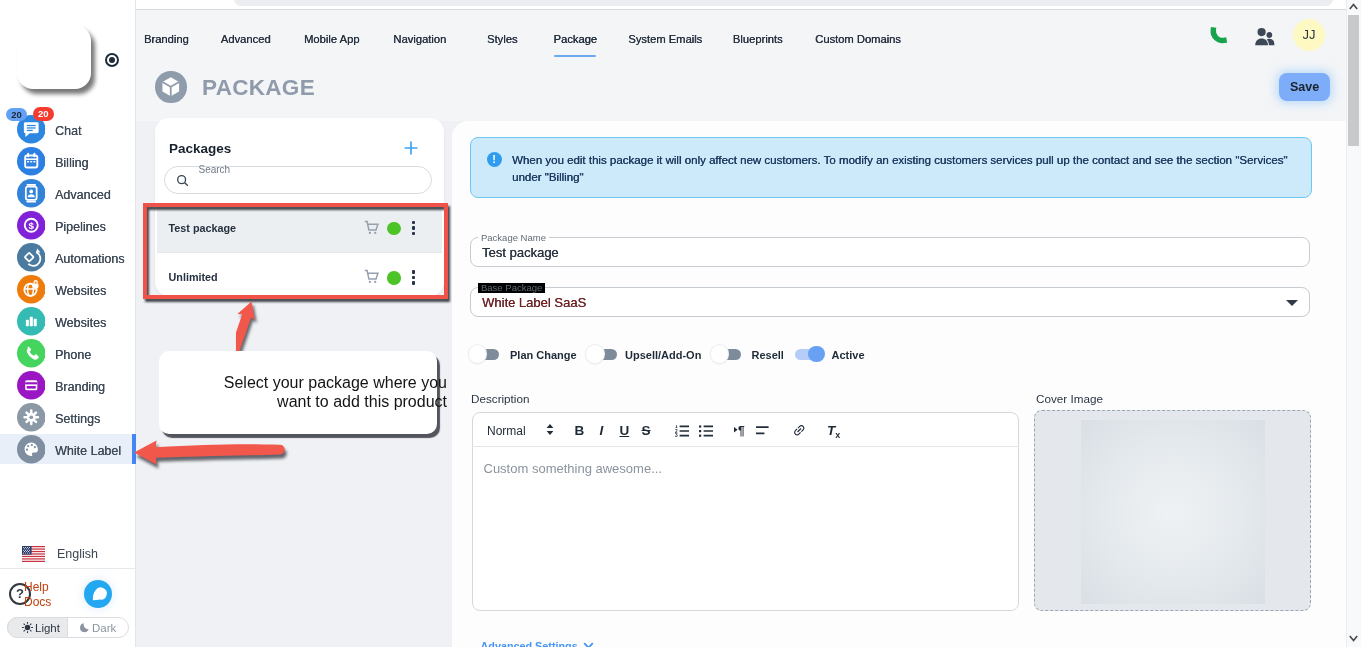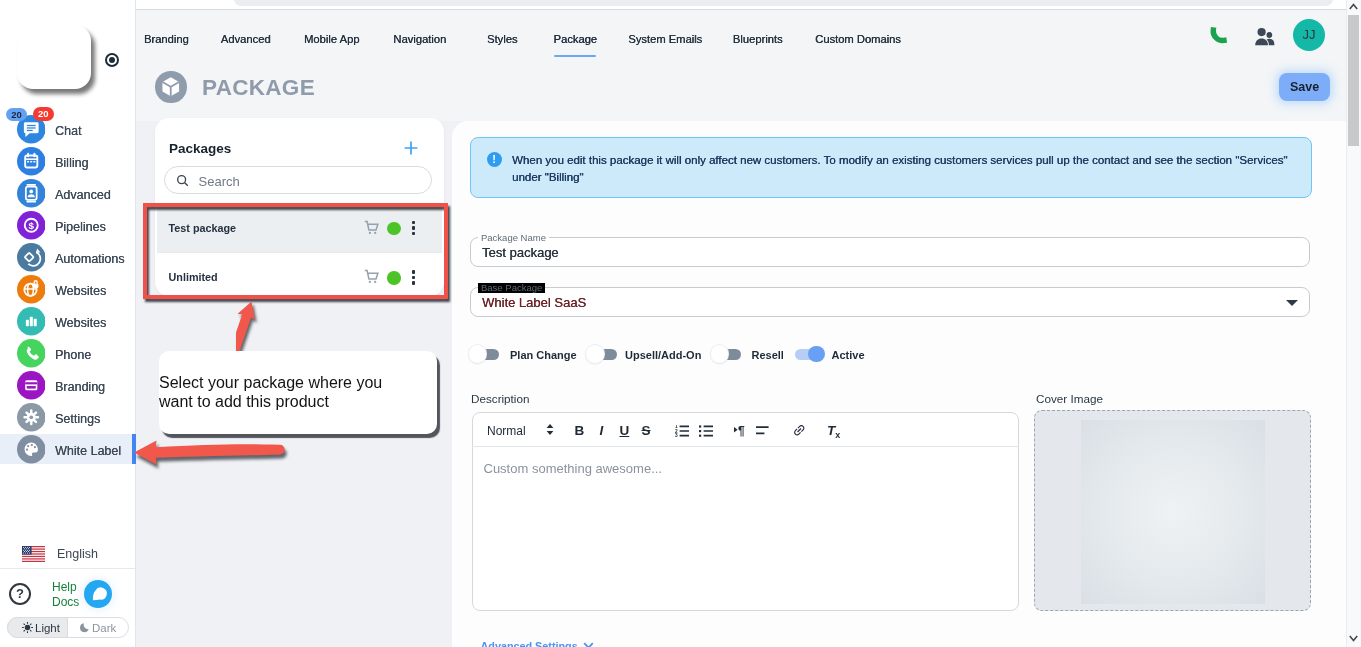--- a/index.html
+++ b/index.html
@@ -49,21 +49,21 @@
 
 <svg class="ab" style="left:1208px;top:24px" width="22" height="22" viewBox="0 0 22 22" fill="none" stroke="#18a34c" stroke-width="5.4" stroke-linecap="square">
     <path d="M5.3 6 A 9.4 9.4 0 0 0 16 16.4"></path>
   </svg>
 <svg class="ab" style="left:1253px;top:25px" width="22" height="22" viewBox="0 0 22 22" fill="#3d4856">
     <circle cx="8.6" cy="7.1" r="4.1"></circle>
     <circle cx="16.4" cy="10" r="2.9"></circle>
     <path d="M2.2 20.3 C2.2 15.9 5 13.4 8.6 13.4 C12.2 13.4 15 15.9 15 20.3 Z"></path>
     <path d="M15.9 20.3 C15.9 17.5 15 15.6 13.6 14.4 C14.4 13.9 15.4 13.7 16.4 13.7 C19.2 13.7 21.3 15.7 21.3 18.6 L21.3 20.3 Z"></path>
   </svg>
-<div class="ab" style="left:1293px;top:19px;width:32px;height:32px;border-radius:50%;background:#14b8a6;color:#2b3642;font-size:13px;line-height:32px;text-align:center">JJ</div>
+<div class="ab" style="left:1293px;top:19px;width:32px;height:32px;border-radius:50%;background:#fef9c3;color:#2b3642;font-size:13px;line-height:32px;text-align:center">JJ</div>
 
 <div class="ab" style="left:155px;top:71px;width:31.5px;height:31.5px;border-radius:50%;background:#8f9cab"></div>
 <svg class="ab" style="left:155px;top:71px" width="31.5" height="31.5" viewBox="0 0 28 28">
     <path fill="#fff" d="M14 5.6 21.4 9.8 21.4 18.2 14 22.4 6.6 18.2 6.6 9.8Z"></path>
     <g fill="none" stroke="#8f9cab" stroke-width="1.6">
       <path d="M6.6 9.8 14 14 21.4 9.8"></path>
       <path d="M14 14 14 22.4"></path>
     </g>
   </svg>
 <div class="ab" style="left:202px;top:77.4px;font-size:22.5px;font-weight:700;color:#8f9aab;letter-spacing:.3px;line-height:1">PACKAGE</div>
@@ -214,21 +214,21 @@
       <circle cx="6.5" cy="5.6" r=".5"></circle>
       <circle cx="1.5" cy="7" r=".5"></circle>
       <circle cx="3.5" cy="7" r=".5"></circle>
       <circle cx="5.5" cy="7" r=".5"></circle>
       <circle cx="7.5" cy="7" r=".5"></circle>
     </g>
   </svg>
 <div class="ab" style="left:57px;top:547px;font-size:12.5px;color:#3c4654">English</div>
 <div class="ab" style="left:0;top:568px;width:135px;height:1px;background:#e6e8ea"></div>
 <div class="ab" style="left:9px;top:583px;width:22px;height:22px;box-sizing:border-box;border-radius:50%;border:2.4px solid #32383f;color:#32383f;font-size:13px;font-weight:700;text-align:center;line-height:18px">?</div>
-<div class="ab" style="left:52px;top:580px;font-size:12px;color:#15803d;line-height:14.5px">Help<br>Docs</div>
+<div class="ab" style="left:24px;top:580px;font-size:12px;color:#c2410c;line-height:14.5px">Help<br>Docs</div>
 <div class="ab" style="left:84px;top:580px;width:28px;height:28px;border-radius:50%;background:#22a7f0;box-shadow:0 0 10px 2px rgba(230,240,250,.9)"></div>
 <svg class="ab" style="left:84px;top:580px" width="28" height="28" viewBox="0 0 28 28">
     <path fill="#fff" d="M8.8 20.2 C9 15.6 9.3 12.4 11.5 10.4 A6.1 6.1 0 1 1 16.2 19.6 C13.8 20.1 11.3 20.2 8.8 20.2 Z"></path>
   </svg>
 
 <div class="ab" style="left:7px;top:617px;width:122px;height:21px;border:1px solid #d9dde0;border-radius:11px;background:#fff;box-sizing:border-box"></div>
 <div class="ab" style="left:7px;top:617px;width:61px;height:21px;border:1px solid #d9dde0;border-radius:11px 0 0 11px;background:#e8eaec;box-sizing:border-box"></div>
 <svg class="ab" style="left:22px;top:622px" width="11" height="11" viewBox="0 0 11 11">
     <g stroke="#2d3744" stroke-width="1.1">
       <circle cx="5.5" cy="5.5" r="2.2" fill="#2d3744"></circle>
@@ -244,21 +244,21 @@
 <div class="ab" style="left:155px;top:118px;width:288.5px;height:178px;background:#fff;border-radius:14px;box-shadow:0 1px 3px rgba(0,0,0,.06)"></div>
 <div class="ab" style="left:169px;top:141px;font-size:13.5px;font-weight:700;color:#17222e">Packages</div>
 <svg class="ab" style="left:404px;top:141px" width="14" height="14" viewBox="0 0 14 14" fill="none" stroke="#3ea2f4" stroke-width="1.7">
     <path d="M7 0.6 V13.4 M0.6 7 H13.4"></path>
   </svg>
 <div class="ab" style="left:163.5px;top:165.5px;width:268.5px;height:28.5px;box-sizing:border-box;border:1px solid #d8dcdf;border-radius:14px;background:#fff"></div>
 <svg class="ab" style="left:175.5px;top:173.5px" width="13.5" height="13.5" viewBox="0 0 24 24" fill="none" stroke="#374551" stroke-width="2.4">
     <circle cx="10" cy="10" r="7"></circle>
     <path d="M15.5 15.5 21 21"></path>
   </svg>
-<div class="ab" style="left:198.5px;top:174px;font-size:13px;color:#707a86">Search</div>
+<div class="ab" style="left:198.5px;top:164px;font-size:10px;color:#707a86">Search</div>
 
 <div class="ab" style="left:156.5px;top:207px;width:285px;height:44.5px;background:#eceff1"></div>
 <div class="ab" style="left:156.5px;top:251.5px;width:285px;height:1px;background:#e7eaec"></div>
 <div class="ab" style="left:168.5px;top:221.5px;font-size:10.8px;font-weight:700;color:#253140">Test package</div>
 <div class="ab" style="left:168.5px;top:271.2px;font-size:10.8px;font-weight:700;color:#253140">Unlimited</div>
 <svg class="ab" style="left:363.5px;top:219.5px" width="15" height="15" viewBox="0 0 15 15" fill="none" stroke="#96a1af" stroke-width="1.5">
     <path d="M0.8 1.6 H3.1 L4.9 10 H12 L13.9 4.3 H4"></path>
     <circle cx="5.9" cy="12.9" r="1.15" fill="#96a1af" stroke="none"></circle>
     <circle cx="11.2" cy="12.9" r="1.15" fill="#96a1af" stroke="none"></circle>
   </svg>
@@ -278,21 +278,21 @@
 
 <div class="ab" style="left:142.5px;top:202.5px;width:305px;height:96.5px;box-sizing:border-box;border:4px solid #f05148;filter:drop-shadow(2.5px 3px 1px rgba(22,26,34,.8))"></div>
 
 <svg class="ab" style="left:236px;top:297px;filter:drop-shadow(2px 3px 1.5px rgba(22,26,34,.65))" width="52" height="66" viewBox="0 0 52 66">
     <g transform="translate(15.5,4.5) rotate(19)">
       <path fill="#f2574c" d="M0 0 L-9.2 16.5 L-4.6 15.2 L-4.6 54.5 A4.7 4.7 0 0 0 4.8 54.5 L4.8 15.2 L9.2 16.5 Z"></path>
     </g>
   </svg>
 
 <div class="ab" style="left:159px;top:351px;width:278px;height:83px;background:#fff;border-radius:10px;box-shadow:3px 4px 1px rgba(42,46,54,.8)"></div>
-<div class="ab" style="left:159px;top:373px;width:288px;text-align:left;font-size:16px;color:#141414;line-height:19px">Select your package where you<br>want to add this product</div>
+<div class="ab" style="left:159px;top:373px;width:288px;text-align:right;font-size:16px;color:#141414;line-height:19px">Select your package where you<br>want to add this product</div>
 
 <svg class="ab" style="left:131px;top:436px;filter:drop-shadow(2px 4px 1.5px rgba(22,26,34,.65))" width="162" height="32" viewBox="0 0 162 32">
     <path fill="#f2574c" d="M3 16.5 25.5 4.5 24.8 11.2 C 75 8.2 115 7.6 149 8.8 A4.8 4.8 0 0 1 149 18.4 C 115 19.6 75 19.8 24.8 21.8 L25.5 28.5 Z"></path>
   </svg>
 
 <div class="ab" style="left:470px;top:136.5px;width:842px;height:61px;box-sizing:border-box;background:#cdeafb;border:1.5px solid #70c6f2;border-radius:8px"></div>
 <div class="ab" style="left:486.5px;top:152px;width:15px;height:15px;border-radius:50%;background:#2f9cf0;color:#fff;font-size:11px;font-weight:700;text-align:center;line-height:15px">!</div>
 <div class="ab" style="left:512px;top:151.7px;width:800px;font-size:11.5px;font-weight:500;color:#1d3b60;line-height:17.5px;text-shadow:.3px 0 0 #1d3b60">When you edit this package it will only affect new customers. To modify an existing customers services pull up the contact and see the section "Services"<br>under "Billing"</div>
 
 <div class="ab" style="left:470px;top:237px;width:840px;height:30px;box-sizing:border-box;border:1.3px solid #c6ccd2;border-radius:8px;background:#fff"></div>

